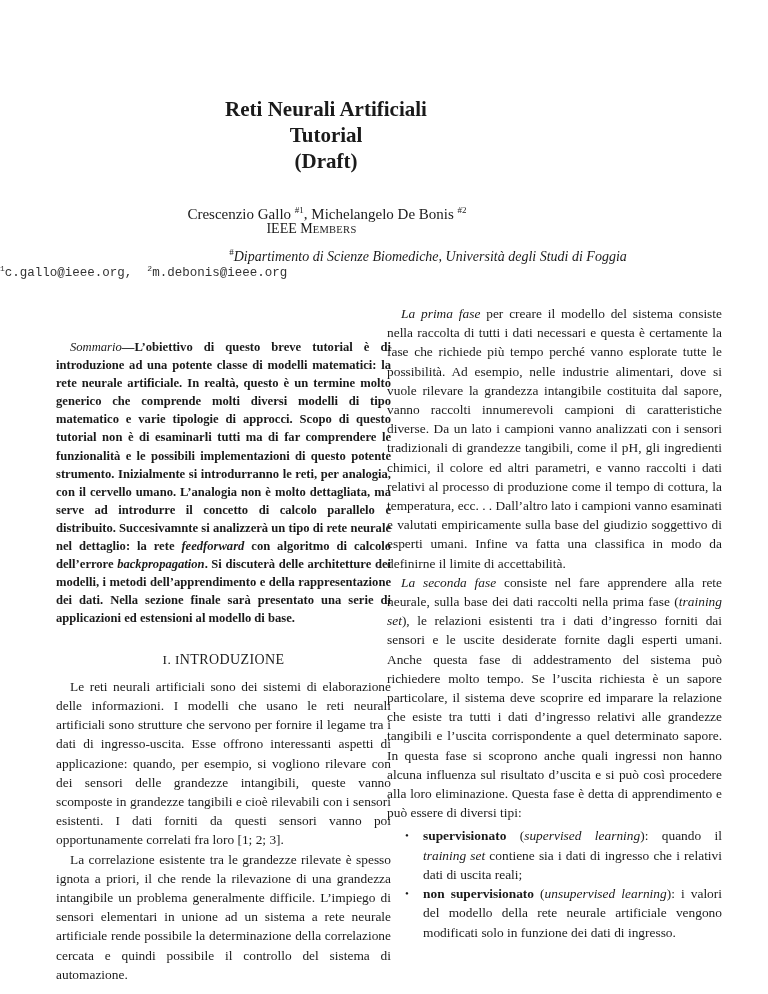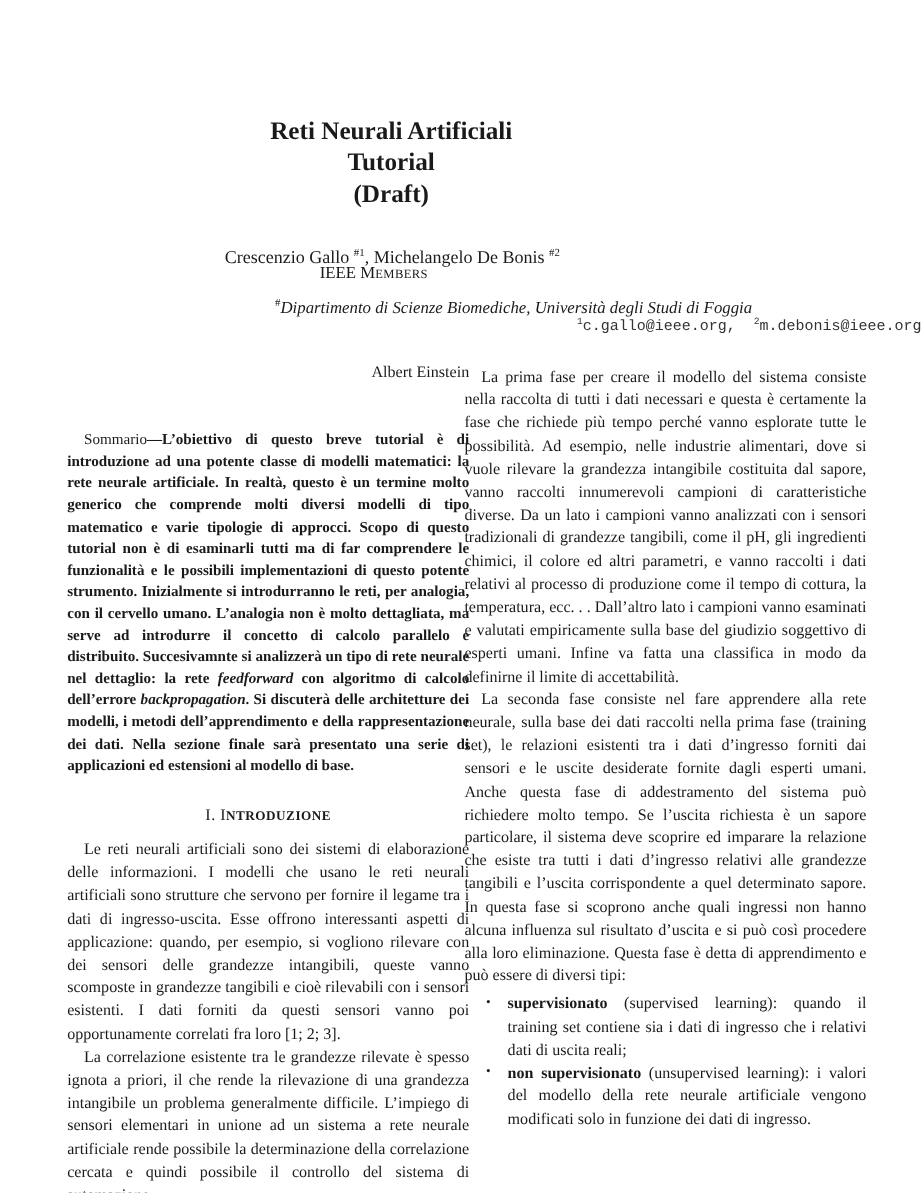--- a/index.html
+++ b/index.html
@@ -6,39 +6,39 @@
   body { width:768px; height:994px; position:relative; overflow:hidden; color:#1a1a1a;
          font-family:"Liberation Serif", "DejaVu Serif", serif; }
   .title { position:absolute; left:0; width:652px; top:96px; text-align:center; font-weight:bold;
            font-size:21px; line-height:26px; }
   .authors { position:absolute; left:0; width:654px; top:201px; text-align:center; font-size:15px; line-height:18px; }
   .authors sup { font-size:9px; }
   .membership { position:absolute; left:0; width:623px; top:221px; text-align:center; font-size:14px; }
   .sc-small { font-size:10.5px; letter-spacing:0.3px; }
   .affil { position:absolute; left:0; width:768px; top:247px; text-align:center; font-size:14px; font-style:italic;padding-left:44px; }
   .affil sup { font-style:normal; font-size:9px; }
-  .emails { position:absolute; left:0; width:768px; top:264px; text-align:right; font-size:12.5px;
+  .emails { position:absolute; left:0; width:768px; top:264px; text-align:left; font-size:12.5px;
             font-family:"Liberation Mono", "DejaVu Sans Mono", monospace; color:#333; }
   .emails sup { font-size:8px; }
   .col { position:absolute; top:300px; width:335px; font-size:13.4px; line-height:19.2px; text-align:justify; }
   .col-left { left:56px; }
   .col-right { left:387px; top:304px; }
   .quote { margin:0 0 0 0; padding:0 0 0 40px; font-style:italic; font-size:13.4px; line-height:19.2px; }
   .quote-author { text-align:right; margin-top:0; }
   .abstract { margin-top:38px; font-weight:bold; font-size:12.6px; line-height:18.1px; text-indent:14px; }
   .abstract .it { font-weight:normal; }
   .abstract .bi { font-style:italic; }
   .section-head { text-align:center; margin:22px 0 8px 0; font-size:13.4px; letter-spacing:0.4px; }
-  .section-head .sc { font-size:11px;font-weight:bold; }
+  .section-head .sc { font-size:14px; }
   p { margin:0; text-indent:14px; }
   .noindent { text-indent:0; }
   ul { margin:4px 0 4px 0; padding-left:36px; list-style:none; }
   li { position:relative; margin-bottom:0; }
   li::before { content:"\2022"; position:absolute; left:-18px; font-size:11px; }
-  .it { }
+  .it { font-style:italic; }
   .b { font-weight:bold; }
 </style>
 </head>
 <body>
 
 <div class="title">
   <div>Reti Neurali Artificiali</div>
   <div>Tutorial</div>
   <div>(Draft)</div>
 </div>
@@ -58,21 +58,20 @@
   <sup>#</sup><span>Dipartimento di Scienze Biomediche, Università degli Studi di Foggia</span>
 </div>
 
 <div class="emails">
   <sup>1</sup><span>c.gallo@ieee.org,</span>
   &nbsp;<sup>2</sup><span>m.debonis@ieee.org</span>
 </div>
 
 <div class="col col-left">
   <div class="quote">
-    <div class="quote-author" style="font-style:normal;">Albert Einstein</div>
   </div>
 
   <div class="abstract">
     <span class="it">Sommario</span><span>—L’obiettivo di questo breve tutorial è di introduzione ad una potente classe di modelli matematici: la rete neurale artificiale. In realtà, questo è un termine molto generico che comprende molti diversi modelli di tipo matematico e varie tipologie di approcci. Scopo di questo tutorial non è di esaminarli tutti ma di far comprendere le funzionalità e le possibili implementazioni di questo potente strumento. Inizialmente si introdurranno le reti, per analogia, con il cervello umano. L’analogia non è molto dettagliata, ma serve ad introdurre il concetto di calcolo parallelo e distribuito. Succesivamnte si analizzerà un tipo di rete neurale nel dettaglio: la rete </span><span class="bi">feedforward</span><span> con algoritmo di calcolo dell’errore </span><span class="bi">backpropagation</span><span>. Si discuterà delle architetture dei modelli, i metodi dell’apprendimento e della rappresentazione dei dati. Nella sezione finale sarà presentato una serie di applicazioni ed estensioni al modello di base.</span>
   </div>
 
   <div class="section-head">
     <span>I. I</span><span class="sc">NTRODUZIONE</span>
   </div>
 

